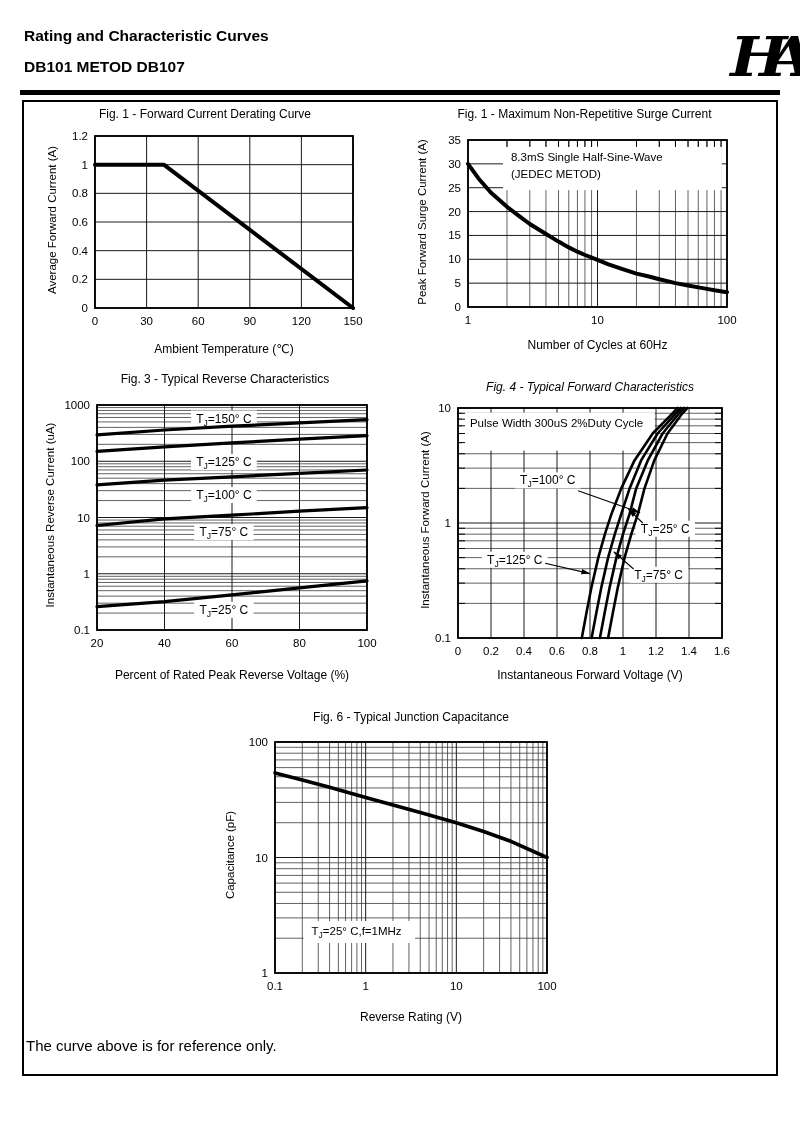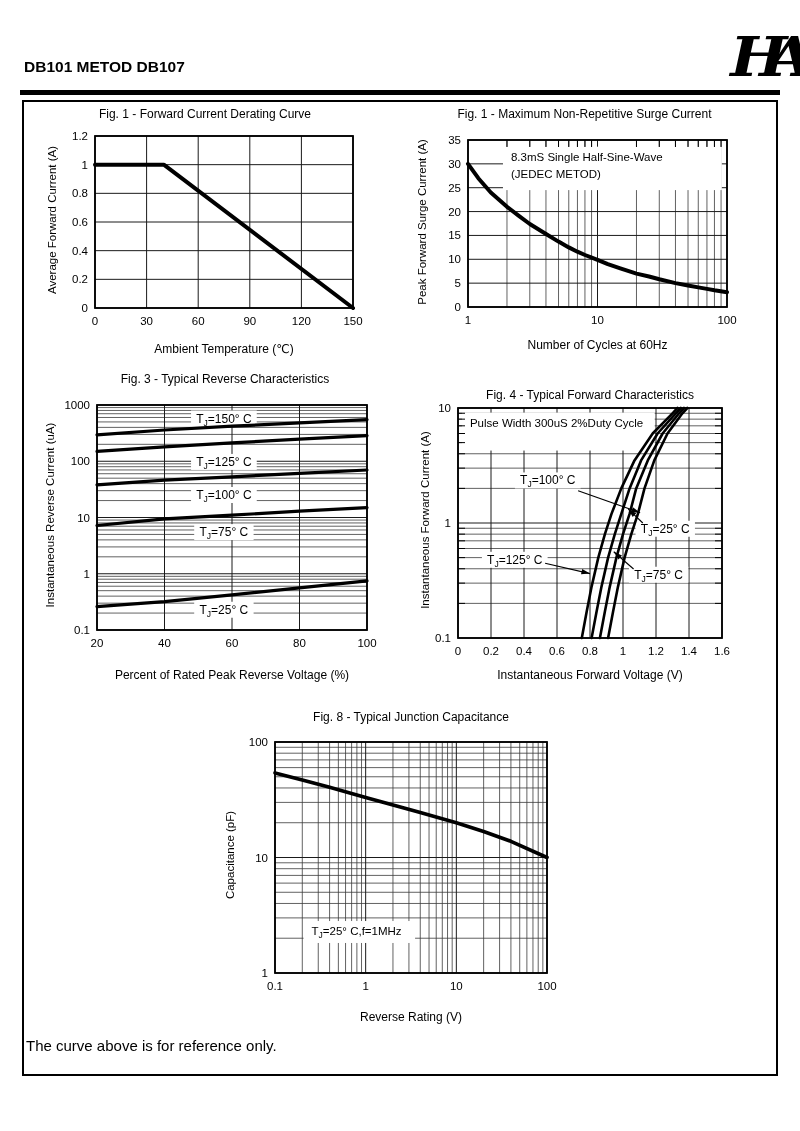--- a/index.html
+++ b/index.html
@@ -23,20 +23,21 @@
   .axis-y{font-size:11.5px;text-align:center;white-space:nowrap;transform:rotate(-90deg);}
   .footer{left:26px;top:1037px;font-size:15px;}
   svg{position:absolute;left:0;top:0;overflow:visible;}
   svg text{font-family:"Liberation Sans","DejaVu Sans",sans-serif;}
 </style>
 </head>
 <body>
 
 <div class="page">
 
+  <div class="abs hdr-title">Rating and Characteristic Curves</div>
   <div class="abs hdr-sub">DB101 METOD DB107</div>
   <div class="abs brand">HA</div>
   <div class="abs hdr-rule"></div>
   <div class="abs content-box"></div>
 
   <div>
     <div class="abs fig-title" style="left:76px;top:107px;width:258px;">Fig. 1 - Forward Current Derating Curve</div>
     <div class="abs axis-x" style="left:95px;top:342px;width:258px;">Ambient Temperature (℃)</div>
     <div class="abs axis-y" style="left:-34px;top:214px;width:172px;">Average Forward Current (A)</div>
   </div>
@@ -47,27 +48,27 @@
     <div class="abs axis-y" style="left:338px;top:216px;width:167px;">Peak Forward Surge Current (A)</div>
   </div>
 
   <div>
     <div class="abs fig-title" style="left:90px;top:372px;width:270px;">Fig. 3 - Typical Reverse Characteristics</div>
     <div class="abs axis-x" style="left:97px;top:668px;width:270px;">Percent of Rated Peak Reverse Voltage (%)</div>
     <div class="abs axis-y" style="left:-63px;top:509px;width:225px;">Instantaneous Reverse Current (uA)</div>
   </div>
 
   <div>
-    <div class="abs fig-title" style="left:458px;top:388px;width:264px;">Fig. 4 - Typical Forward Characteristics</div>
+    <div class="abs fig-title" style="left:458px;top:380px;width:264px;font-style:italic;">Fig. 4 - Typical Forward Characteristics</div>
     <div class="abs axis-x" style="left:458px;top:668px;width:264px;">Instantaneous Forward Voltage (V)</div>
     <div class="abs axis-y" style="left:310px;top:514px;width:230px;">Instantaneous Forward Current (A)</div>
   </div>
 
   <div>
-    <div class="abs fig-title" style="left:275px;top:710px;width:272px;">Fig. 8 - Typical Junction Capacitance</div>
+    <div class="abs fig-title" style="left:275px;top:710px;width:272px;">Fig. 6 - Typical Junction Capacitance</div>
     <div class="abs axis-x" style="left:275px;top:1010px;width:272px;">Reverse Rating (V)</div>
     <div class="abs axis-y" style="left:114px;top:849px;width:231px;">Capacitance (pF)</div>
   </div>
 
   <svg id="charts" width="800" height="1131" viewBox="0 0 800 1131">
       <g>
         <line x1="95" y1="136" x2="95" y2="308" stroke="#1a1a1a" stroke-width="1"></line>
         <line x1="146.6" y1="136" x2="146.6" y2="308" stroke="#1a1a1a" stroke-width="1"></line>
         <line x1="198.2" y1="136" x2="198.2" y2="308" stroke="#1a1a1a" stroke-width="1"></line>
         <line x1="249.79999999999998" y1="136" x2="249.79999999999998" y2="308" stroke="#1a1a1a" stroke-width="1"></line>

